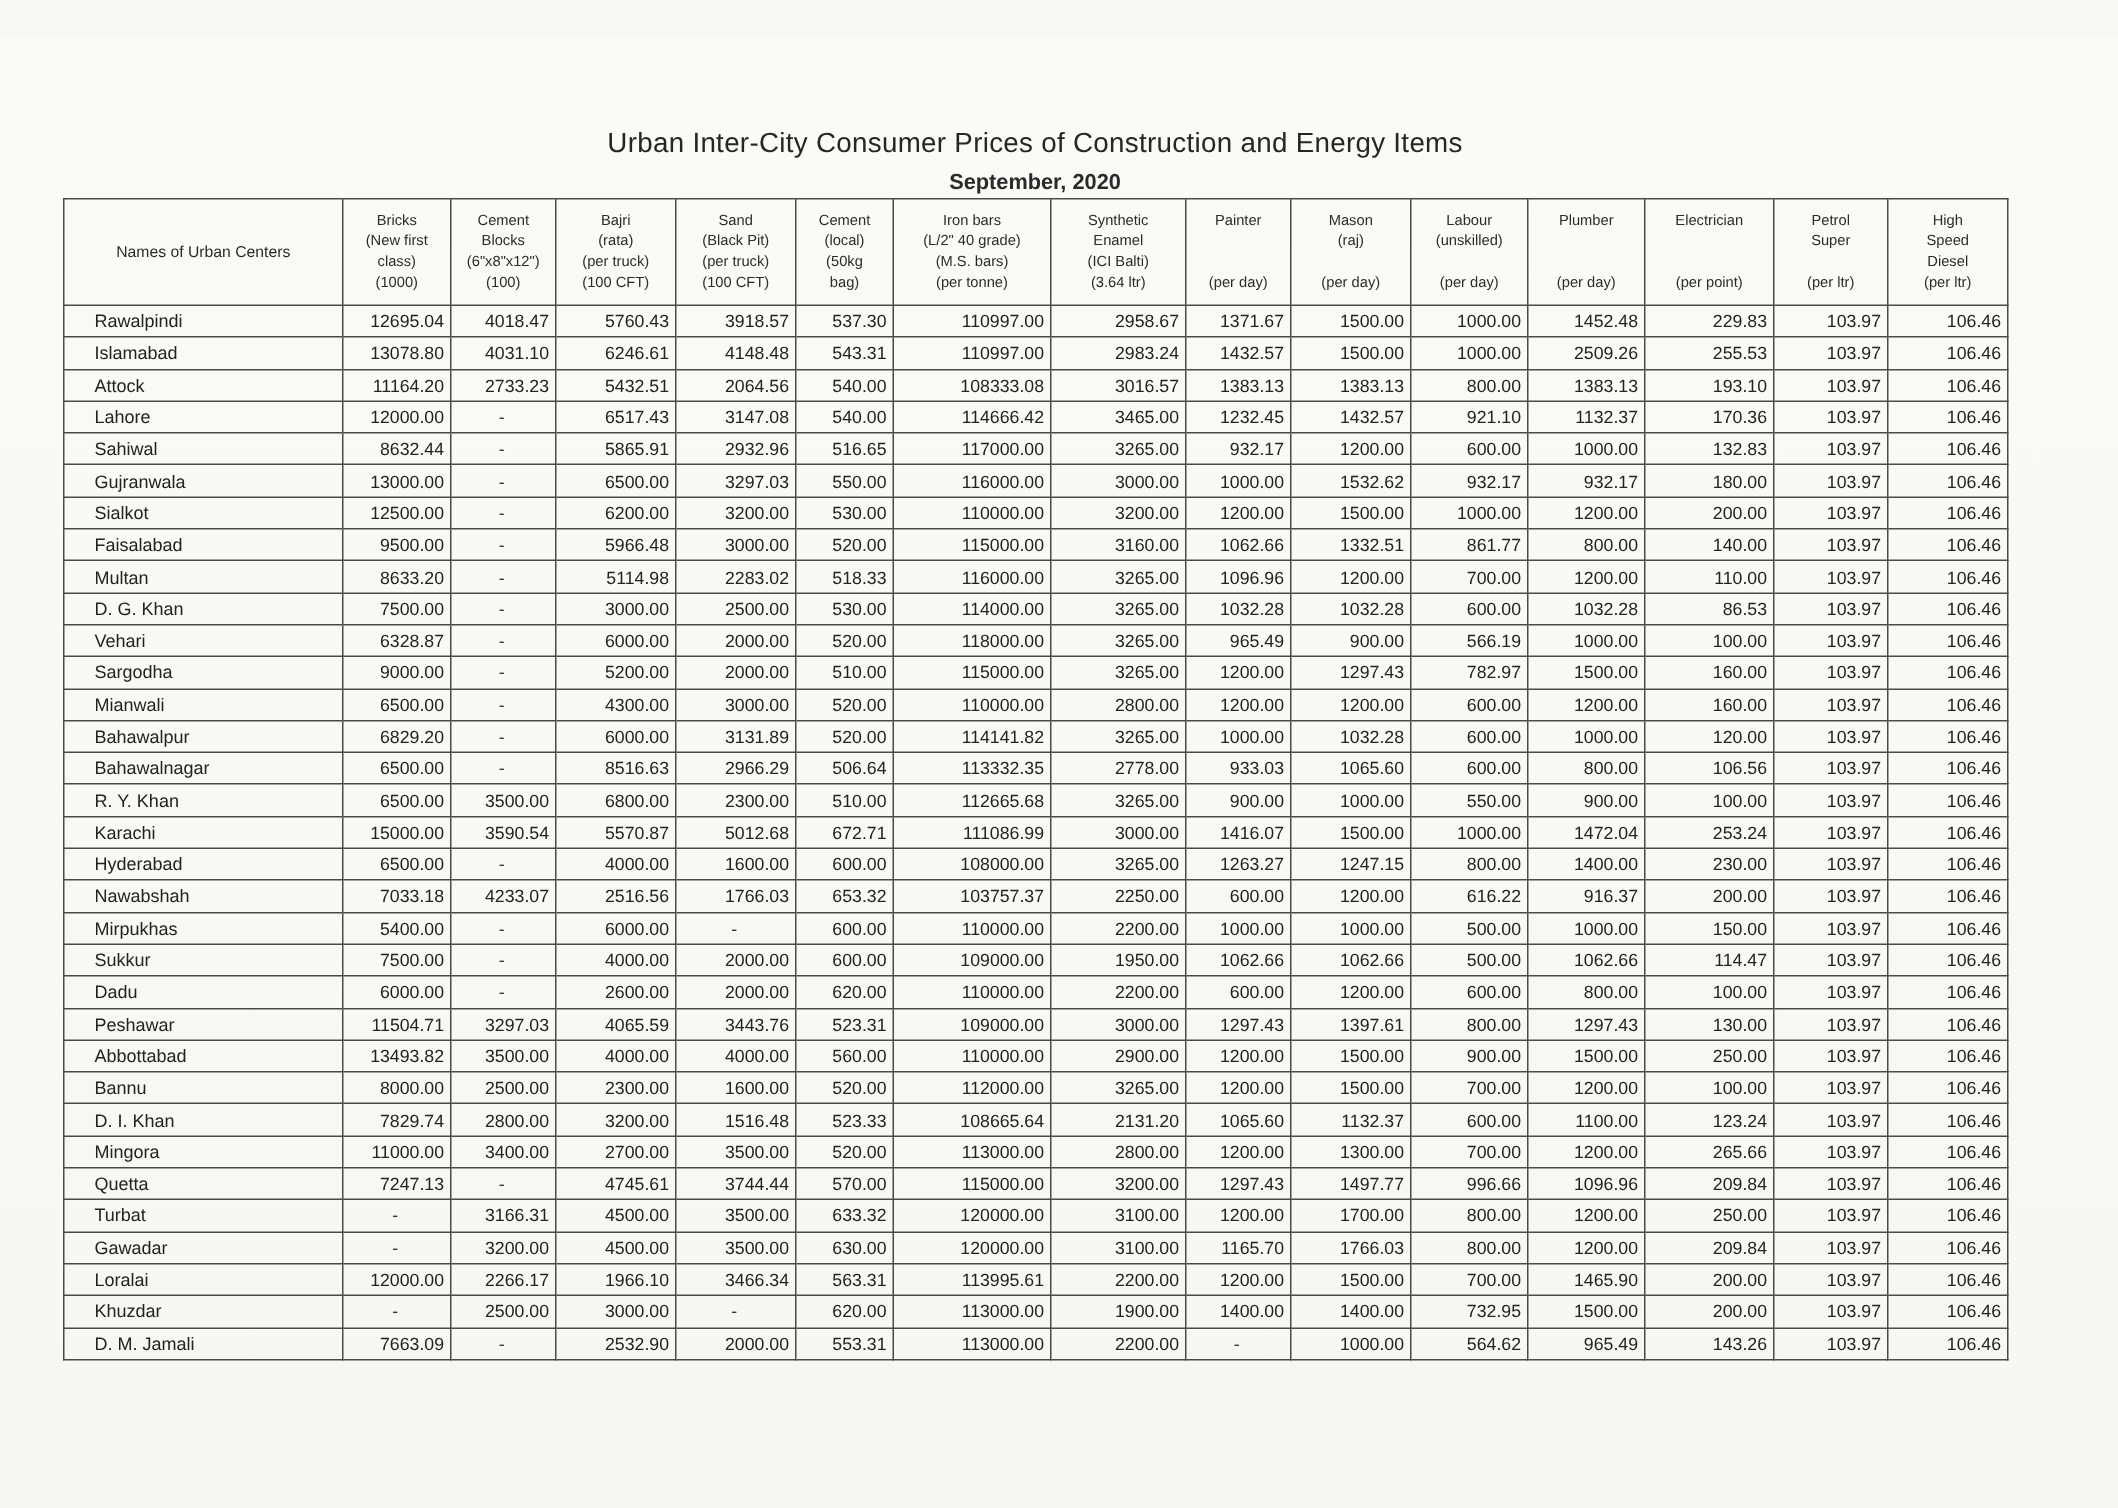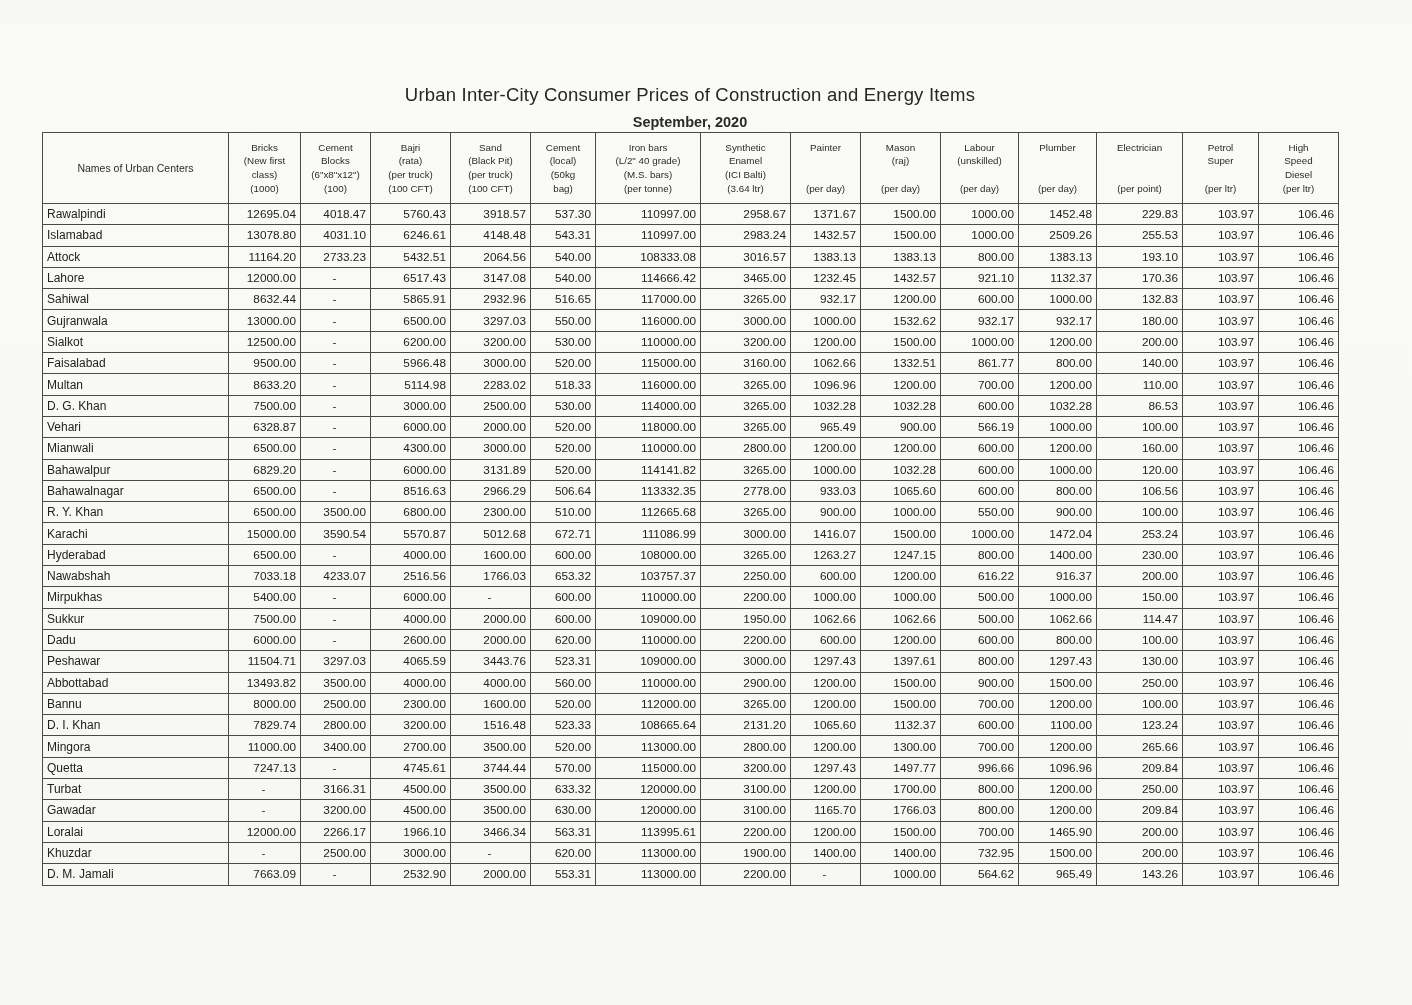--- a/index.html
+++ b/index.html
@@ -69,21 +69,21 @@
     font-size: 10.5px;
   }
   tbody td {
     height: 20.3px;
     font-size: 11.8px;
     color: #222220;
     padding: 0 4px 0 2px;
   }
   tbody td.name {
     text-align: left;
-    padding-left: 4px;
+    padding-left: 20px;
     font-size: 12px;
   }
   tbody td.num {
     text-align: right;
     font-variant-numeric: tabular-nums;
   }
   tbody td.dash {
     text-align: center;
     color: #35352f;
   }
@@ -372,20 +372,37 @@
           <td class="num">3265.00</td>
           <td class="num">965.49</td>
           <td class="num">900.00</td>
           <td class="num">566.19</td>
           <td class="num">1000.00</td>
           <td class="num">100.00</td>
           <td class="num">103.97</td>
           <td class="num">106.46</td>
         </tr>
         <tr>
+          <td class="name">Sargodha</td>
+          <td class="num">9000.00</td>
+          <td class="num dash">-</td>
+          <td class="num">5200.00</td>
+          <td class="num">2000.00</td>
+          <td class="num">510.00</td>
+          <td class="num">115000.00</td>
+          <td class="num">3265.00</td>
+          <td class="num">1200.00</td>
+          <td class="num">1297.43</td>
+          <td class="num">782.97</td>
+          <td class="num">1500.00</td>
+          <td class="num">160.00</td>
+          <td class="num">103.97</td>
+          <td class="num">106.46</td>
+        </tr>
+        <tr>
           <td class="name">Mianwali</td>
           <td class="num">6500.00</td>
           <td class="num dash">-</td>
           <td class="num">4300.00</td>
           <td class="num">3000.00</td>
           <td class="num">520.00</td>
           <td class="num">110000.00</td>
           <td class="num">2800.00</td>
           <td class="num">1200.00</td>
           <td class="num">1200.00</td>

